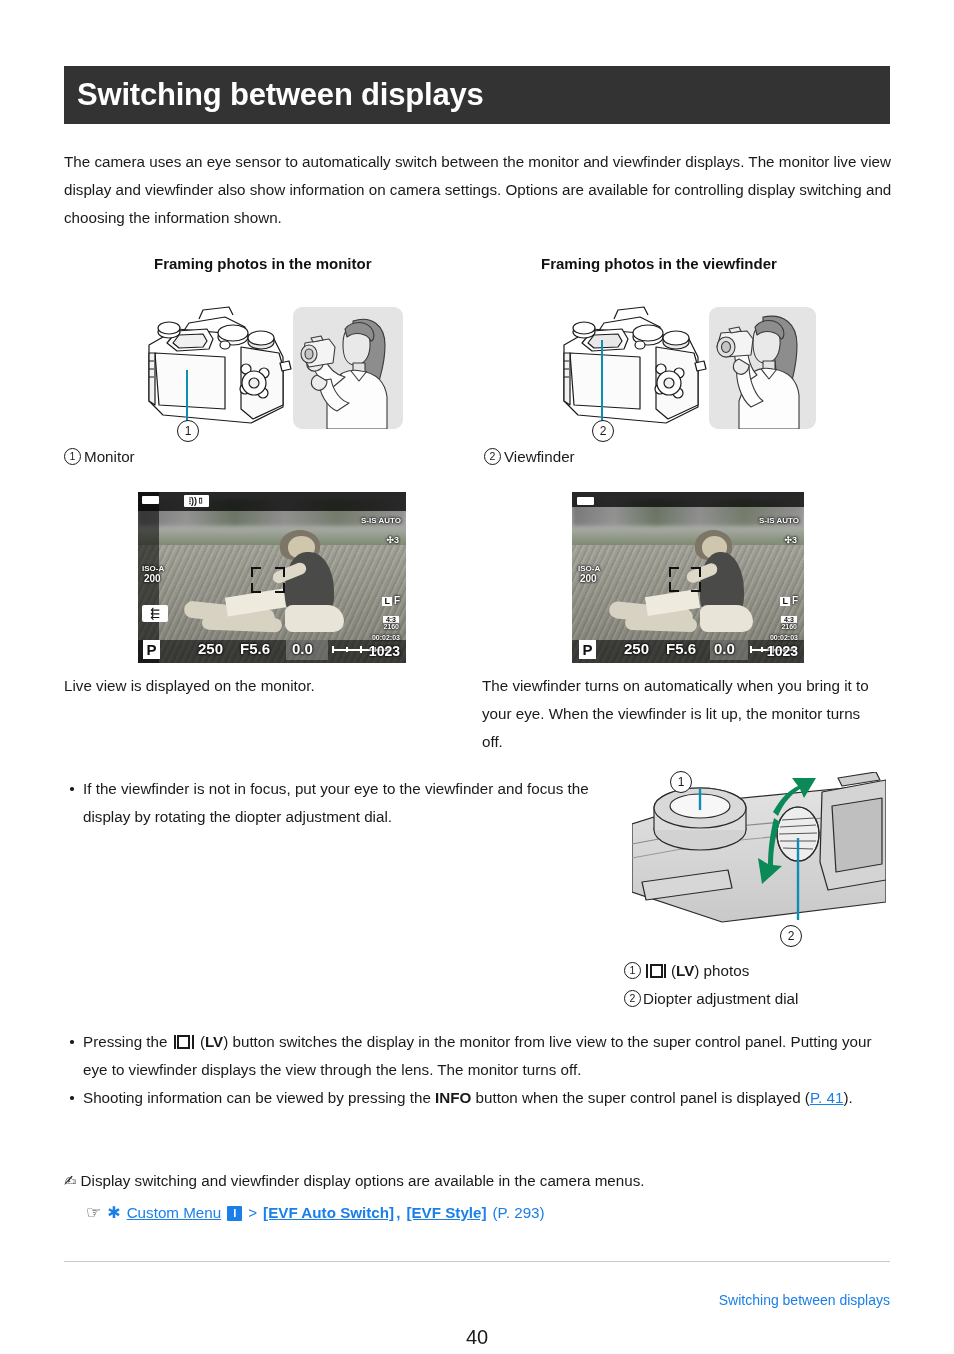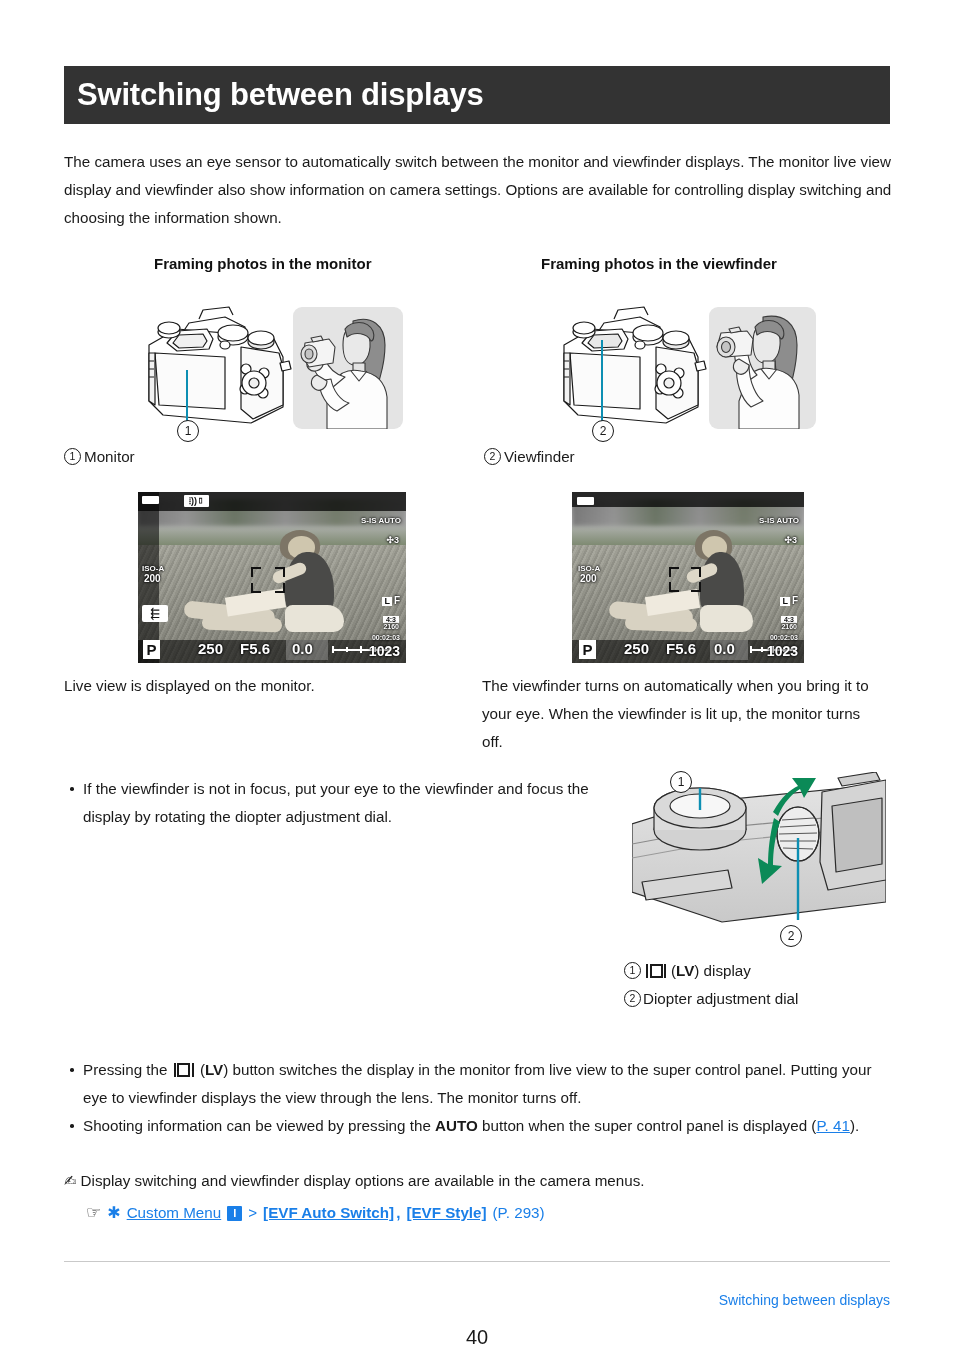--- a/index.html
+++ b/index.html
@@ -470,39 +470,39 @@
 
   <div class="dio-legend" style="left:624px;top:958px;">
     <div style="display:flex;align-items:center;gap:3px;">
       <span class="cnum">1</span>
       <span class="lvglyph">
         <span class="bar"></span>
           <span class="rect"></span>
           <span class="bar"></span>
       </span>
       <span>
-        <span>(</span><b>LV</b><span>) display</span>
+        <span>(</span><b>LV</b><span>) photos</span>
       </span>
     </div>
     <div style="display:flex;align-items:center;gap:2px;margin-top:3px;">
       <span class="cnum">2</span>
       <span>Diopter adjustment dial</span>
     </div>
   </div>
 
-  <div class="bullets" style="left:64px;top:1056px;width:828px;">
+  <div class="bullets" style="left:64px;top:1028px;width:828px;">
     <div class="bul">
       <span>Pressing the </span><span class="lvglyph">
           <span class="bar"></span>
           <span class="rect"></span>
           <span class="bar"></span>
         </span><span> (</span><b>LV</b><span>) button switches the display in the monitor from live view to the super control panel. Putting your eye to viewfinder displays the view through the lens. The monitor turns off.</span>
     </div>
     <div class="bul">
-      <span>Shooting information can be viewed by pressing the </span><b>AUTO</b><span> button when the super control panel is displayed (</span><a class="link" href="#">P. 41</a><span>).</span>
+      <span>Shooting information can be viewed by pressing the </span><b>INFO</b><span> button when the super control panel is displayed (</span><a class="link" href="#">P. 41</a><span>).</span>
     </div>
   </div>
 
   <div class="tip" style="left:64px;top:1168px;width:828px;">
     <div style="display:flex;align-items:flex-start;gap:4px;">
       <span style="font-size:15px;line-height:26px;">✍</span>
       <span>Display switching and viewfinder display options are available in the camera menus.</span>
     </div>
     <div style="display:flex;align-items:center;gap:6px;margin-top:6px;margin-left:22px;">
       <span style="font-size:17px;color:#1a1a1a;">☞</span>

